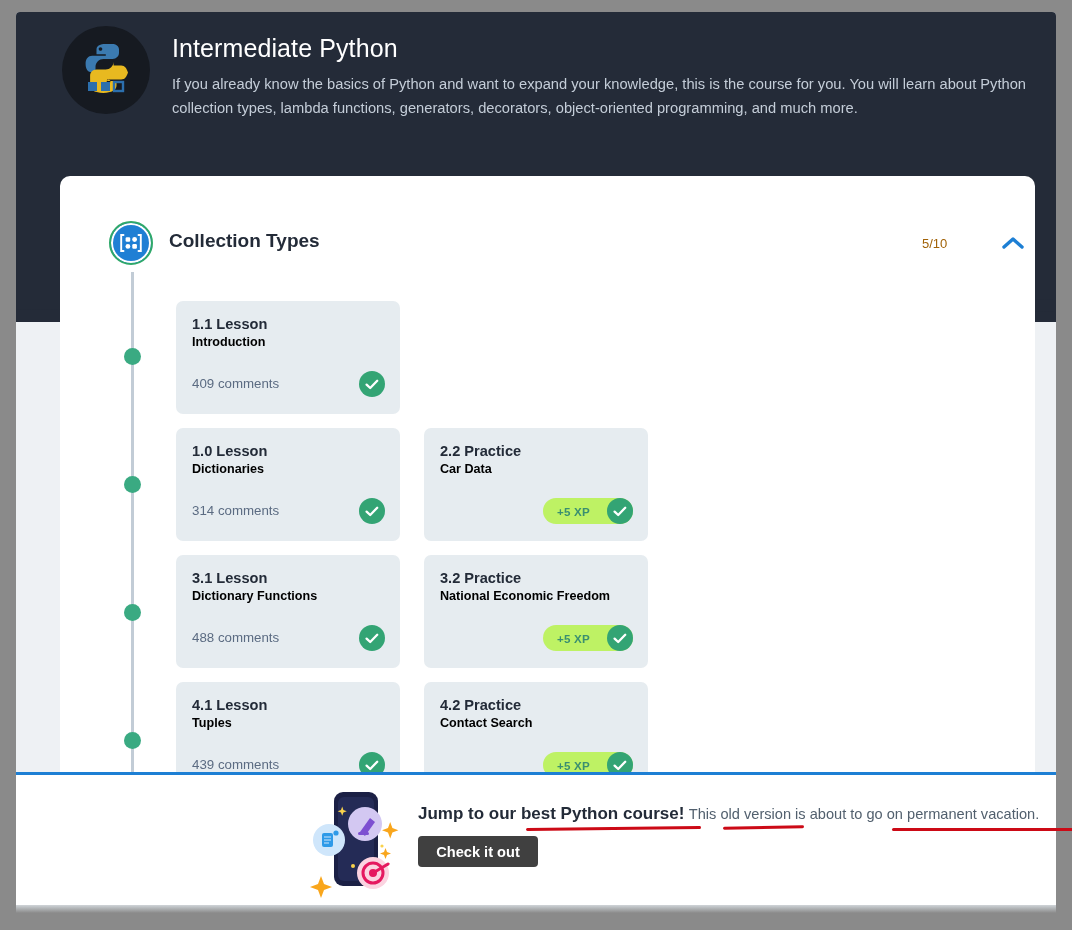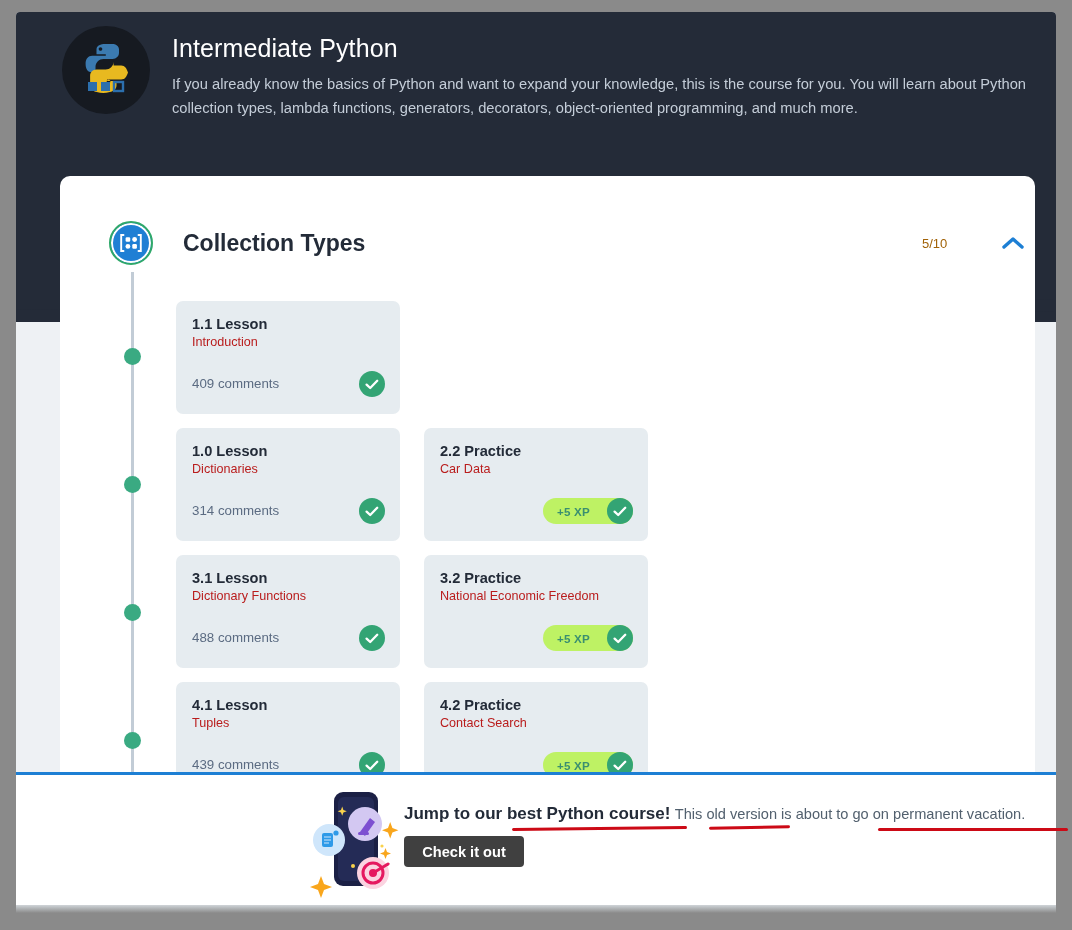--- a/index.html
+++ b/index.html
@@ -93,22 +93,22 @@
     left: 49px; top: 45px;
     width: 44px; height: 44px;
     border-radius: 50%;
     background: #1f7fd4;
     border: 2px solid #2fa86a;
     box-shadow: 0 0 0 2px #ffffff inset;
     display: flex; align-items: center; justify-content: center;
   }
   #section-title {
     position: absolute;
-    left: 123px; top: 54px;
-    font-size: 23px;
+    left: 109px; top: 54px;
+    font-size: 19px;
     font-weight: bold;
     color: #232b38;
   }
   #section-progress {
     position: absolute;
     left: 862px; top: 60px;
     font-size: 13px;
     color: #a16207;
   }
   #section-chevron {
@@ -155,22 +155,22 @@
     cursor: pointer;
   }
   .card-title {
     font-size: 14.6px;
     font-weight: bold;
     color: #232b38;
     margin-bottom: 3px;
   }
   .card-sub {
     font-size: 12.6px;
-    font-weight: normal;
-    color: #b91c1c;
+    font-weight: bold;
+    color: #000000;
   }
   .card-comments {
     position: absolute;
     left: 16px; bottom: 23px;
     font-size: 13.3px;
     color: #5b6b82;
   }
   .check {
     position: absolute;
     right: 15px; bottom: 17px;
@@ -204,20 +204,21 @@
     position: absolute;
     left: 16px; top: 772px;
     width: 1040px; height: 141px;
     background: #ffffff;
     border-top: 3px solid #1d7fd4;
   }
   #promo-inner {
     position: absolute;
     left: 292px; top: 13px;
     display: flex;
+    gap: 14px;
   }
   #promo-illus { width: 96px; height: 112px; flex: 0 0 auto; }
   #promo-copy { padding-top: 16px; }
   #promo-head {
     font-size: 17px;
     font-weight: bold;
     color: #232b38;
     margin-bottom: 12px;
     position: relative;
     display: inline-block;

